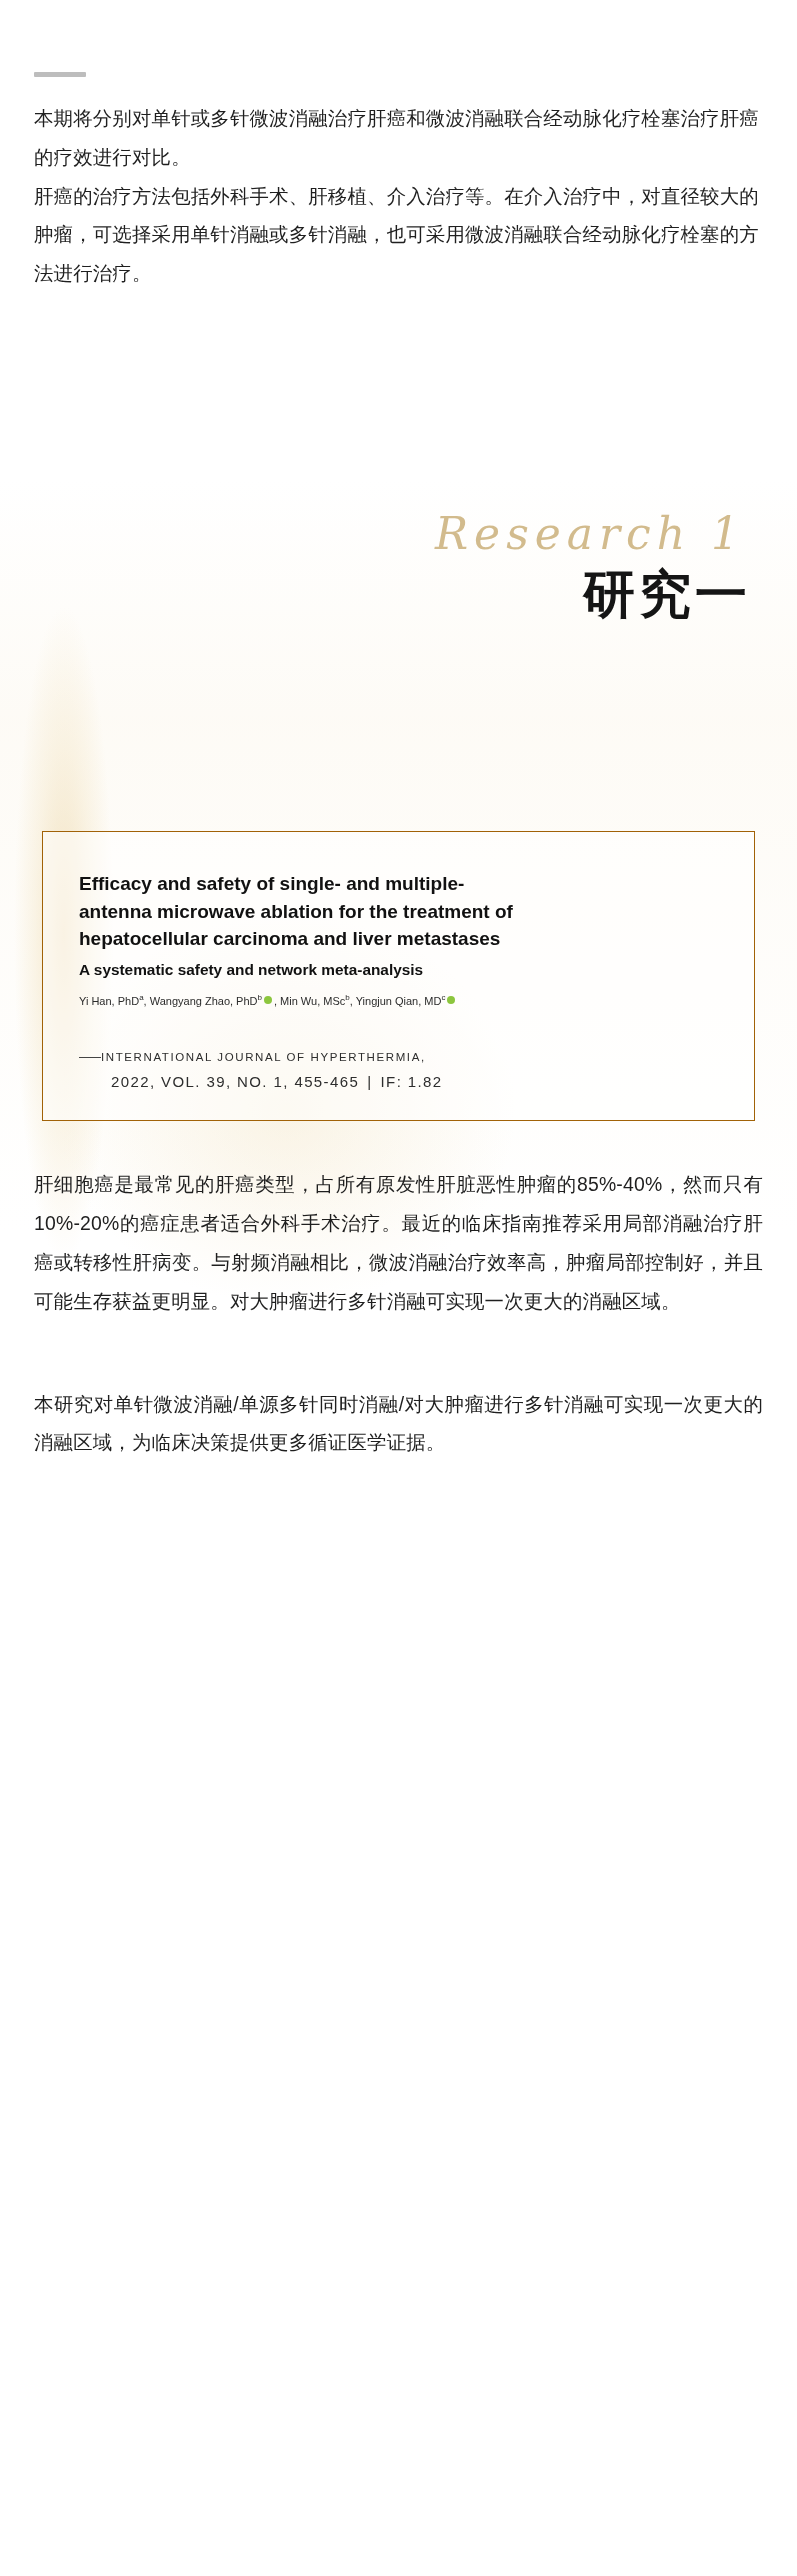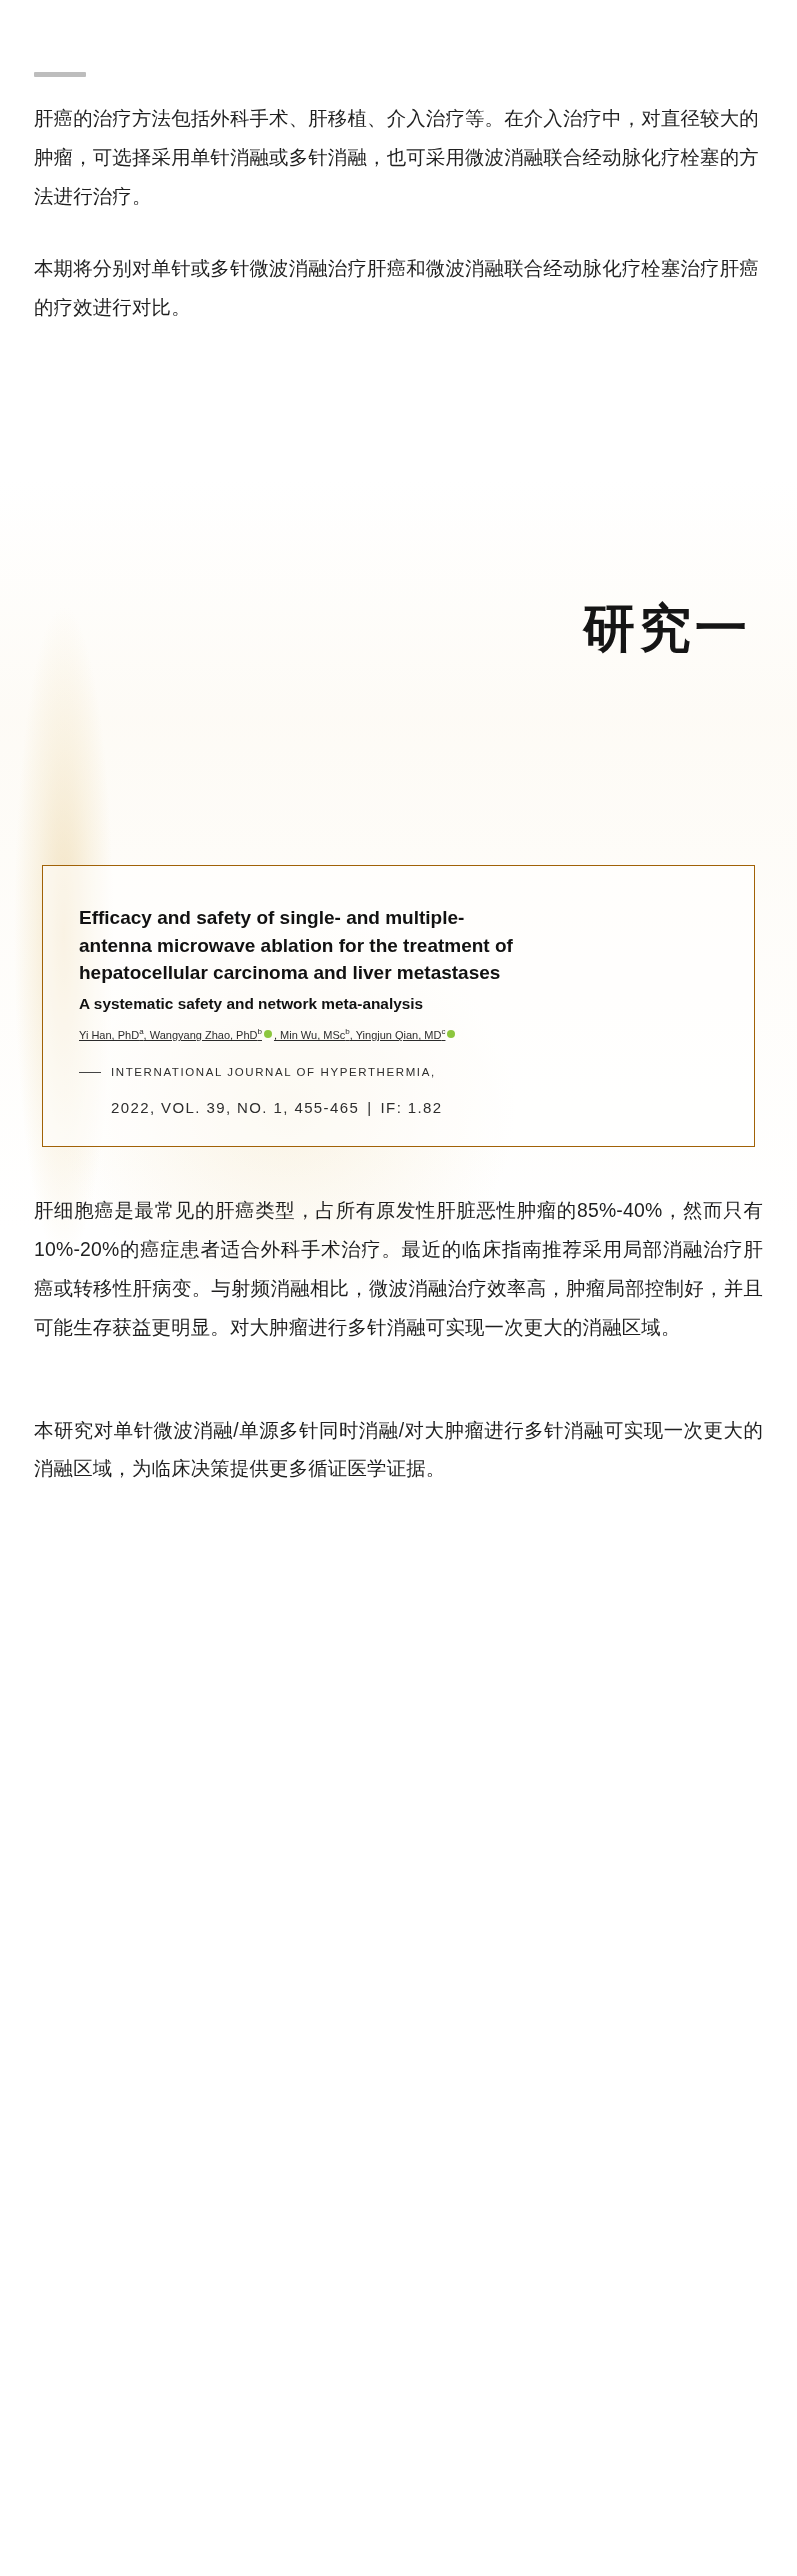--- a/index.html
+++ b/index.html
@@ -112,41 +112,40 @@
     font-size: 15.4px;
     font-weight: 700;
     line-height: 1.4;
     margin: 0 0 12px 0;
     color: #111;
   }
   .authors {
     font-size: 11px;
     color: #2b2b2b;
     line-height: 1.5;
-    margin: 0 0 23px 0;
-    text-decoration: underline;
+    margin: 0 0 42px 0;
   }
   .authors .orcid {
     display: inline-block;
     width: 8px;
     height: 8px;
     border-radius: 50%;
     background: #8cc63e;
     vertical-align: 1px;
     margin: 0 2px;
   }
   .authors sup { font-size: 8px; }
   .journal-line {
     display: flex;
     align-items: center;
-    gap: 10px;
+    gap: 0;
     font-size: 11.5px;
     letter-spacing: 1.6px;
     color: #2d2d2d;
-    margin-bottom: 21px;
+    margin-bottom: 10px;
   }
   .dash {
     display: inline-block;
     width: 22px;
     height: 1px;
     background: #444;
     flex: none;
   }
   .journal-meta {
     font-size: 15px;
@@ -172,25 +171,26 @@
 </head>
 <body>
 
 <div class="wash"></div>
 
 <div class="page">
 
   <div class="rule"></div>
 
 
+  <p class="body last">本期将分别对单针或多针微波消融治疗肝癌和微波消融联合经动脉化疗栓塞治疗肝癌的疗效进行对比。</p>
+
   <p class="body">肝癌的治疗方法包括外科手术、肝移植、介入治疗等。在介入治疗中，对直径较大的肿瘤，可选择采用单针消融或多针消融，也可采用微波消融联合经动脉化疗栓塞的方法进行治疗。</p>
 
-  <p class="body last">本期将分别对单针或多针微波消融治疗肝癌和微波消融联合经动脉化疗栓塞治疗肝癌的疗效进行对比。</p>
-
   <div class="research-block">
+    <div class="script-title">Research 1</div>
     <div class="cn-title">研究一</div>
   </div>
 
   <div class="card">
     <h2>
       <span>Efficacy and safety of single- and multiple-</span><br>
       <span>antenna microwave ablation for the treatment of</span><br>
       <span>hepatocellular carcinoma and liver metastases</span>
     </h2>
     <h3>A systematic safety and network meta-analysis</h3>

